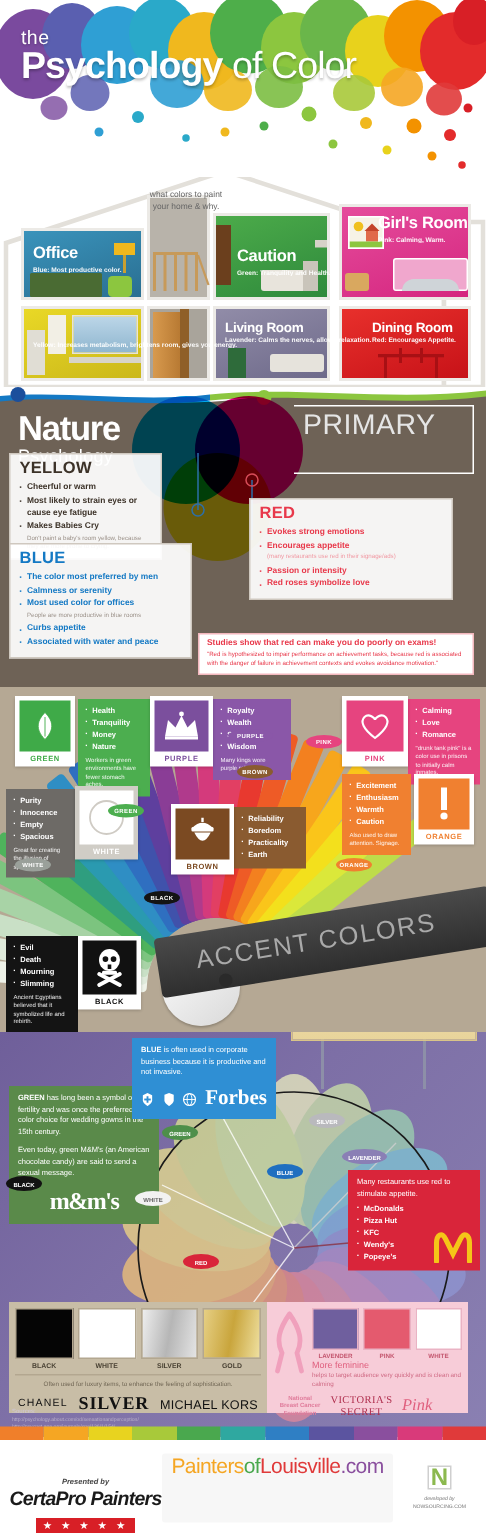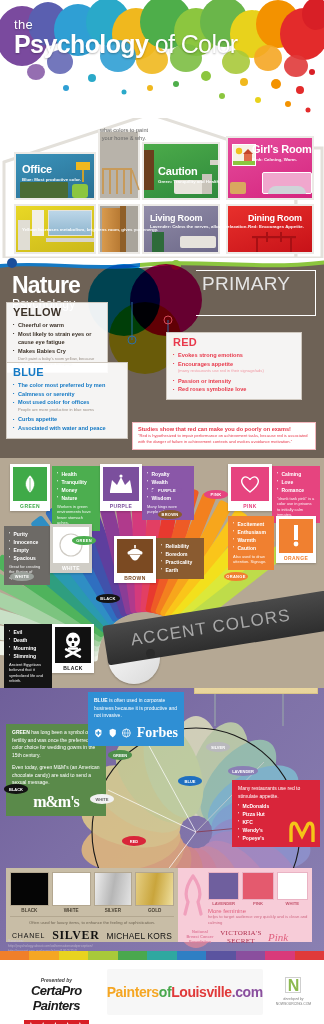--- a/index.html
+++ b/index.html
@@ -189,22 +189,22 @@
   .footer {
     position: absolute; left: 0; bottom: 0; width: 324px; height: 64px;
     background: #fff; display: flex; align-items: center; z-index: 20;
   }
   .certa { width: 108px; text-align: center; padding-left: 6px; margin-top: 24px;}
   .certa .pres { font-size: 5px; color: #444; font-style: italic; font-weight:700;}
   .certa .cp { font-size: 13px; font-weight: 700; font-style: italic; color: #1a1a1a; letter-spacing:-.5px;}
   .certa .stars { color: #fff; background: #d81f26; font-size: 7px; letter-spacing: 2px; padding: 1px 4px; display:inline-block; margin-top:1px;}
   .pol {
     flex: 1; height: 46px; background: #f7f7f7; border-radius: 2px;
-    display: flex; align-items: center; justify-content: center;
-    font-size: 14px; font-weight: 700; letter-spacing: -.4px;
+    display: flex; align-items: flex-start; justify-content: center;
+    font-size: 14px; font-weight: 400; letter-spacing: -.4px;
   }
   .ns { width: 62px; text-align: center; }
   .ns .nbox { font-size: 16px; font-weight: 700; color: #8cb94f; border: 1px solid #cfcfcf; display:inline-block; width: 16px; height:16px; line-height:15px;}
   .ns .nt { font-size: 3.4px; color: #777; line-height: 1.5; margin-top:2px;}
   .ns .nt i { font-style: italic; }
 </style>
 </head>
 <body>
 
 <div class="page">

